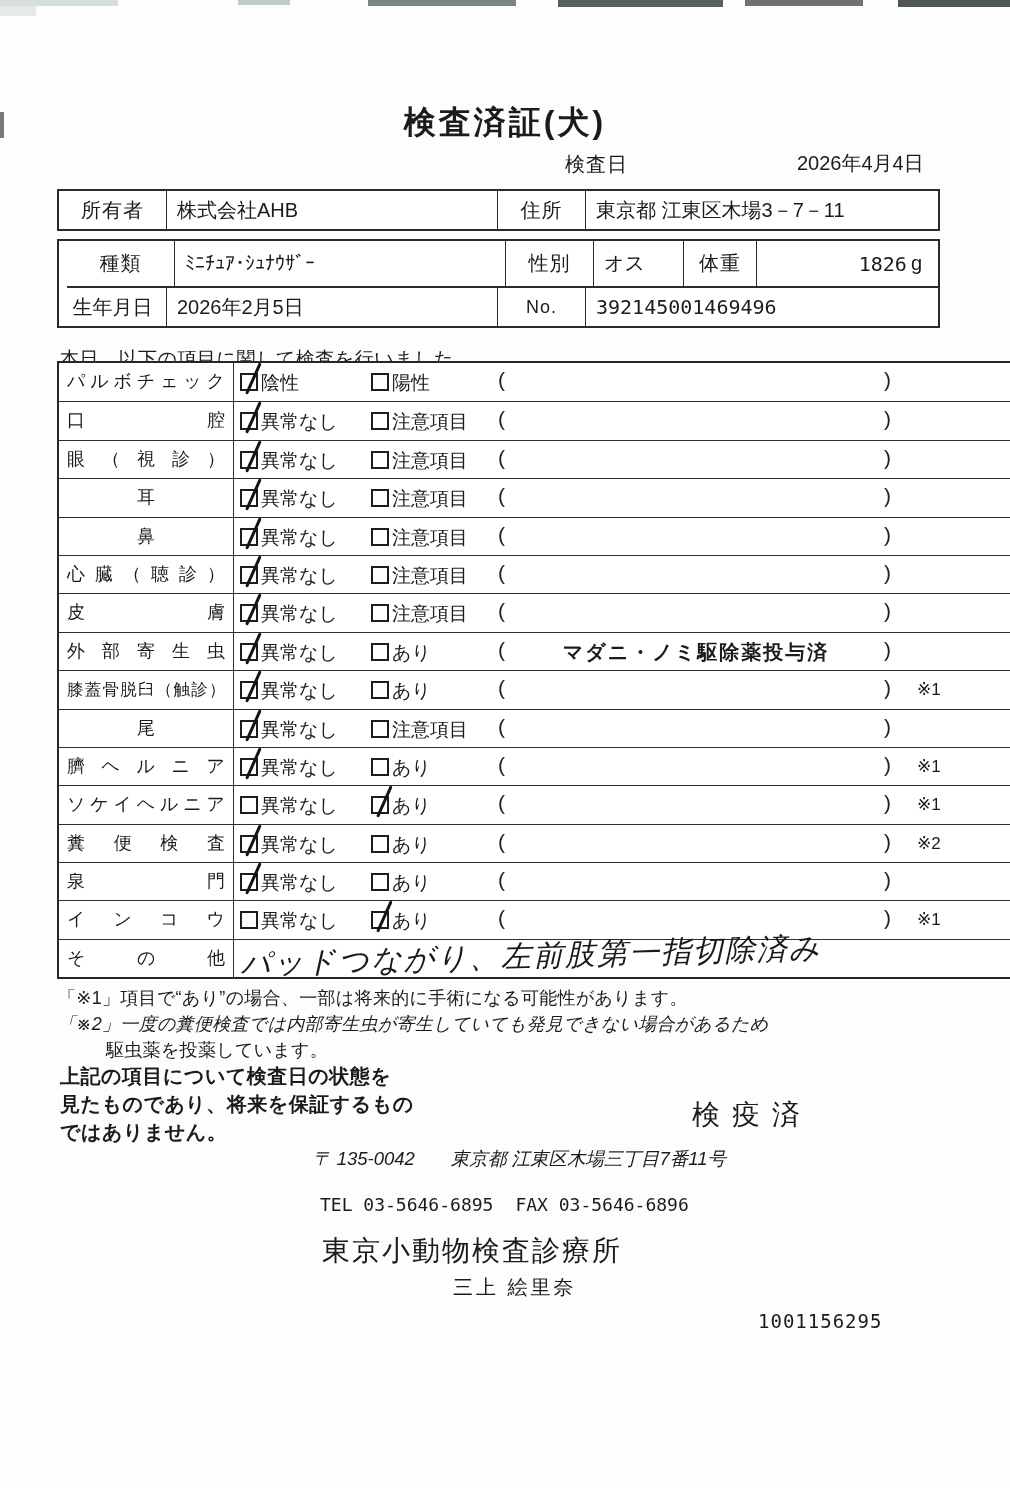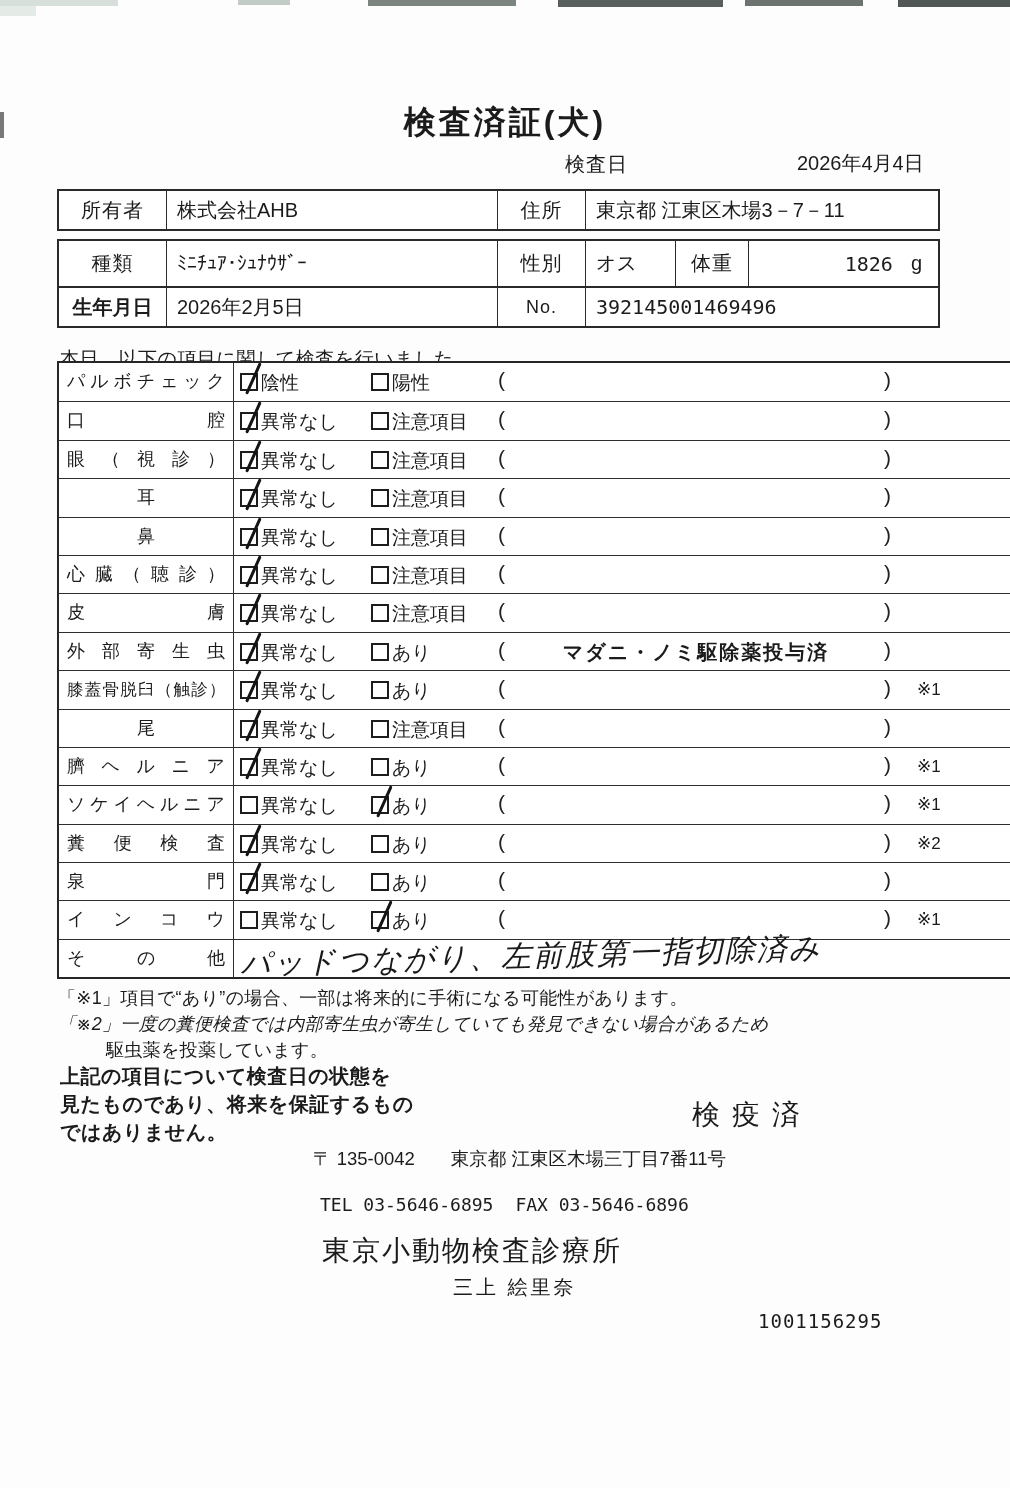--- a/index.html
+++ b/index.html
@@ -20,23 +20,23 @@
   .examdate-value{left:797px;top:150px;font-size:20px;}
 
   
   .tbl{position:absolute;left:57px;width:883px;border:2.5px solid #2a2a2a;background:#fff;box-sizing:border-box;}
   .tbl .cell{box-sizing:border-box;display:flex;align-items:center;font-size:20px;overflow:hidden;white-space:nowrap;}
   .tbl .lab{justify-content:center;letter-spacing:1px;}
   .tbl .val{padding-left:10px;}
   .tbl .bl{border-left:1.5px solid #2a2a2a;}
   .owner-tbl{top:189px;height:42px;display:grid;grid-template-columns:107px 331px 88px auto;}
   .info-tbl{top:239px;}
-  .info-rowA{display:grid;grid-template-columns:107px 331px 88px 90px 73px auto;height:45px;border-bottom:2px solid #2a2a2a;}
+  .info-rowA{display:grid;grid-template-columns:107px 331px 88px 90px 73px auto;height:45px;border-bottom:2px solid #2a2a2a;margin-left:8px;}
   .info-rowB{display:grid;grid-template-columns:107px 331px 88px auto;height:38px;}
-  .weight-cell{justify-content:flex-end;padding-right:16px;gap:18px;}
+  .weight-cell{justify-content:flex-end;padding-right:16px;gap:4px;}
 
   .intro{left:60px;top:334px;font-size:19px;letter-spacing:0.5px;margin-top:12px;}
 
   
   .check-tbl{position:absolute;left:57px;top:361px;width:1004px;border:2.5px solid #262626;background:#fff;box-sizing:border-box;}
   .row{display:grid;grid-template-columns:175px auto;height:38.4px;box-sizing:border-box;}
   .row + .row{border-top:1.8px solid #2e2e2e;}
   .ncell{border-right:1.8px solid #2e2e2e;box-sizing:border-box;overflow:hidden;}
   .jname{display:block;padding:0 8px;line-height:37px;font-size:18px;text-align:justify;text-align-last:justify;white-space:nowrap;}
   .jname.single{text-align:center;text-align-last:center;}
@@ -59,21 +59,21 @@
     transform:rotate(-1.6deg);color:#1a1a1a;
   }
 
   
   .note{position:absolute;font-size:18px;letter-spacing:0.3px;white-space:nowrap;}
   .note1{left:58px;top:986px;}
   .note2a{left:58px;top:1012px;font-style:italic;}
   .note2b{left:106px;top:1038px;}
   .statement{position:absolute;left:60px;top:1062px;font-size:20px;font-weight:600;line-height:28px;letter-spacing:0.5px;}
   .stamp{position:absolute;left:692px;top:1096px;font-size:28px;font-weight:500;letter-spacing:12px;white-space:nowrap;}
-  .addr-line{position:absolute;left:313px;top:1146px;display:flex;gap:36px;font-size:18.5px;white-space:nowrap;}
+  .addr-line{position:absolute;left:313px;top:1146px;display:flex;gap:36px;font-size:18.5px;white-space:nowrap;font-style:italic;}
   .tel-line{position:absolute;left:320px;top:1194px;display:flex;gap:22px;font-size:18px;white-space:nowrap;}
   .clinic{position:absolute;left:322px;top:1232px;font-size:28px;letter-spacing:2px;white-space:nowrap;}
   .examiner{position:absolute;left:453px;top:1274px;font-size:20px;letter-spacing:3px;white-space:nowrap;}
   .serial{position:absolute;left:758px;top:1310px;font-size:19px;letter-spacing:1px;}
 </style>
 </head>
 <body>
 
 <div class="page">
 
@@ -104,21 +104,21 @@
       <div class="cell val bl">ﾐﾆﾁｭｱ･ｼｭﾅｳｻﾞｰ</div>
       <div class="cell lab bl">性別</div>
       <div class="cell val bl">オス</div>
       <div class="cell lab bl">体重</div>
       <div class="cell bl weight-cell">
         <span class="mono">1826</span>
         <span>g</span>
       </div>
     </div>
     <div class="info-rowB">
-      <div class="cell lab" style="letter-spacing:0;font-weight:bold;">生年月日</div>
+      <div class="cell lab" style="letter-spacing:0;">生年月日</div>
       <div class="cell val bl">2026年2月5日</div>
       <div class="cell lab bl" style="font-size:18px;">No.</div>
       <div class="cell val bl mono">392145001469496</div>
     </div>
   </div>
 
   <div class="abs intro">本日、以下の項目に関して検査を行いました。</div>
 
   <div class="check-tbl">
 

